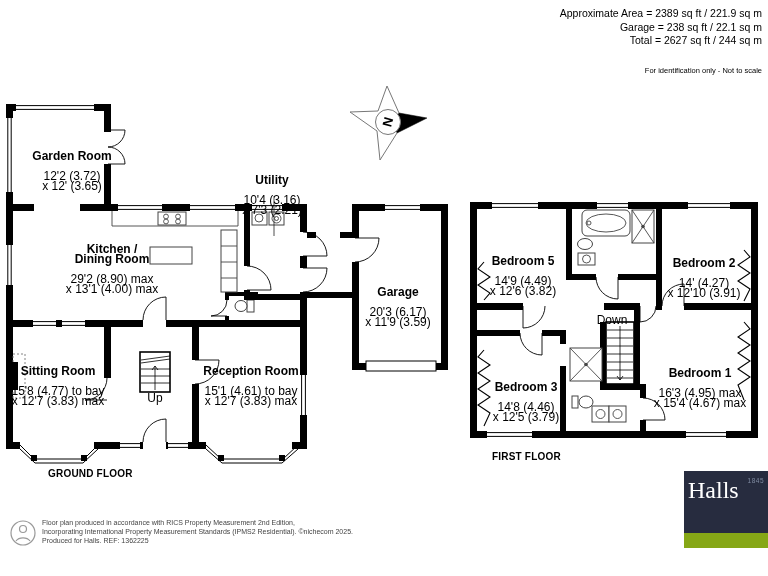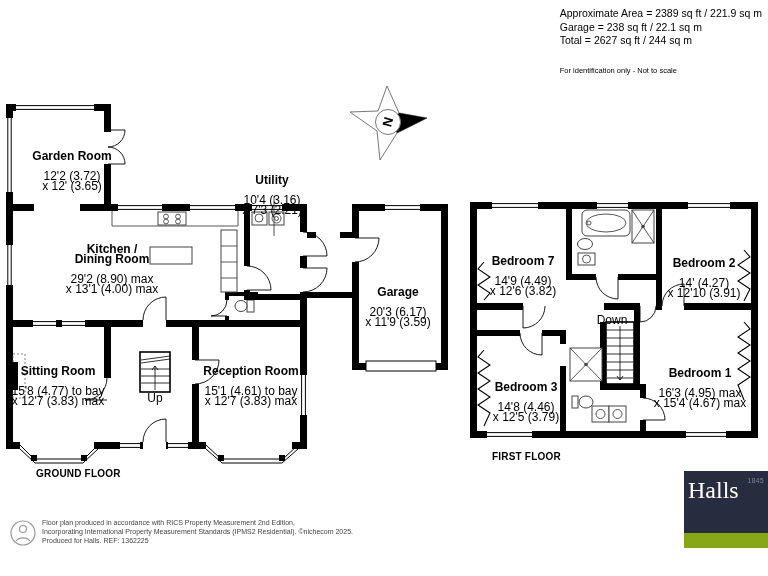--- a/index.html
+++ b/index.html
@@ -14,21 +14,21 @@
   .fxl{stroke:#444;stroke-width:.9;fill:none;}
   .ldr{stroke:#222;stroke-width:.8;fill:none;}
   .st{stroke:#000;stroke-width:1.6;fill:#fff;}
   .stl{stroke:#000;stroke-width:.8;fill:none;}
   .zig{stroke:#000;stroke-width:1.1;fill:none;}
   .cmp{stroke:#777;stroke-width:1;fill:#fff;}
   .cmpb{fill:#000;stroke:none;}
   .gray{stroke:#999;stroke-width:1.2;fill:none;}
   .cn{font-family:"Liberation Sans",sans-serif;font-size:13px;font-weight:bold;fill:#000;text-anchor:middle;}
   
-  .hdr{position:absolute;top:7px;right:6px;text-align:left;font-size:10.5px;line-height:13.5px;}
+  .hdr{position:absolute;top:7px;right:6px;text-align:right;font-size:10.5px;line-height:13.5px;}
   .hdr .note{font-size:7.5px;margin-top:16px;}
   .rlabel{position:absolute;transform:translateX(-50%);text-align:center;font-size:12px;
           line-height:10px;white-space:pre-line;width:130px;}
   .rlabel .nm{font-weight:bold;}
   .stair-label{position:absolute;transform:translateX(-50%);font-size:12px;font-weight:normal;}
   .floor-label{position:absolute;font-weight:bold;font-size:10px;letter-spacing:.2px;padding-left:28px;}
   .footer{position:absolute;left:42px;top:518px;width:340px;font-size:7px;line-height:9.2px;color:#444;}
   .halls-navy{position:absolute;left:684px;top:471px;width:84px;height:62px;background:#272c3f;}
   .halls-navy .brand{position:absolute;left:4px;top:7px;font-family:"Liberation Serif",serif;
                      font-size:24px;color:#fff;line-height:1;}
@@ -309,21 +309,21 @@
     <div>15'8 (4.77) to bay
 x 12'7 (3.83) max</div>
   </div>
   <div class="rlabel" style="left:251px;top:356px">
     <div class="nm">Reception Room</div>
     <div>15'1 (4.61) to bay
 x 12'7 (3.83) max</div>
   </div>
 
   <div class="rlabel" style="left:523px;top:246px">
-    <div class="nm">Bedroom 7</div>
+    <div class="nm">Bedroom 5</div>
     <div>14'9 (4.49)
 x 12'6 (3.82)</div>
   </div>
   <div class="rlabel" style="left:704px;top:248px">
     <div class="nm">Bedroom 2</div>
     <div>14' (4.27)
 x 12'10 (3.91)</div>
   </div>
   <div class="rlabel" style="left:526px;top:372px">
     <div class="nm">Bedroom 3</div>
@@ -332,21 +332,21 @@
   </div>
   <div class="rlabel" style="left:700px;top:358px">
     <div class="nm">Bedroom 1</div>
     <div>16'3 (4.95) max
 x 15'4 (4.67) max</div>
   </div>
 
   <div class="stair-label" style="left:155px;top:391px">Up</div>
   <div class="stair-label" style="left:612px;top:313px">Down</div>
 
-  <div class="floor-label" style="left:8px;top:468px">GROUND FLOOR</div>
+  <div class="floor-label" style="left:20px;top:468px">GROUND FLOOR</div>
   <div class="floor-label" style="left:464px;top:451px">FIRST FLOOR</div>
 
   <div class="footer">
     <div>Floor plan produced in accordance with RICS Property Measurement 2nd Edition,</div>
     <div>Incorporating International Property Measurement Standards (IPMS2 Residential).  ©nichecom 2025.</div>
     <div>Produced for Halls.   REF: 1362225</div>
   </div>
 
   <div class="halls-navy">
     <div class="brand">Halls</div>

